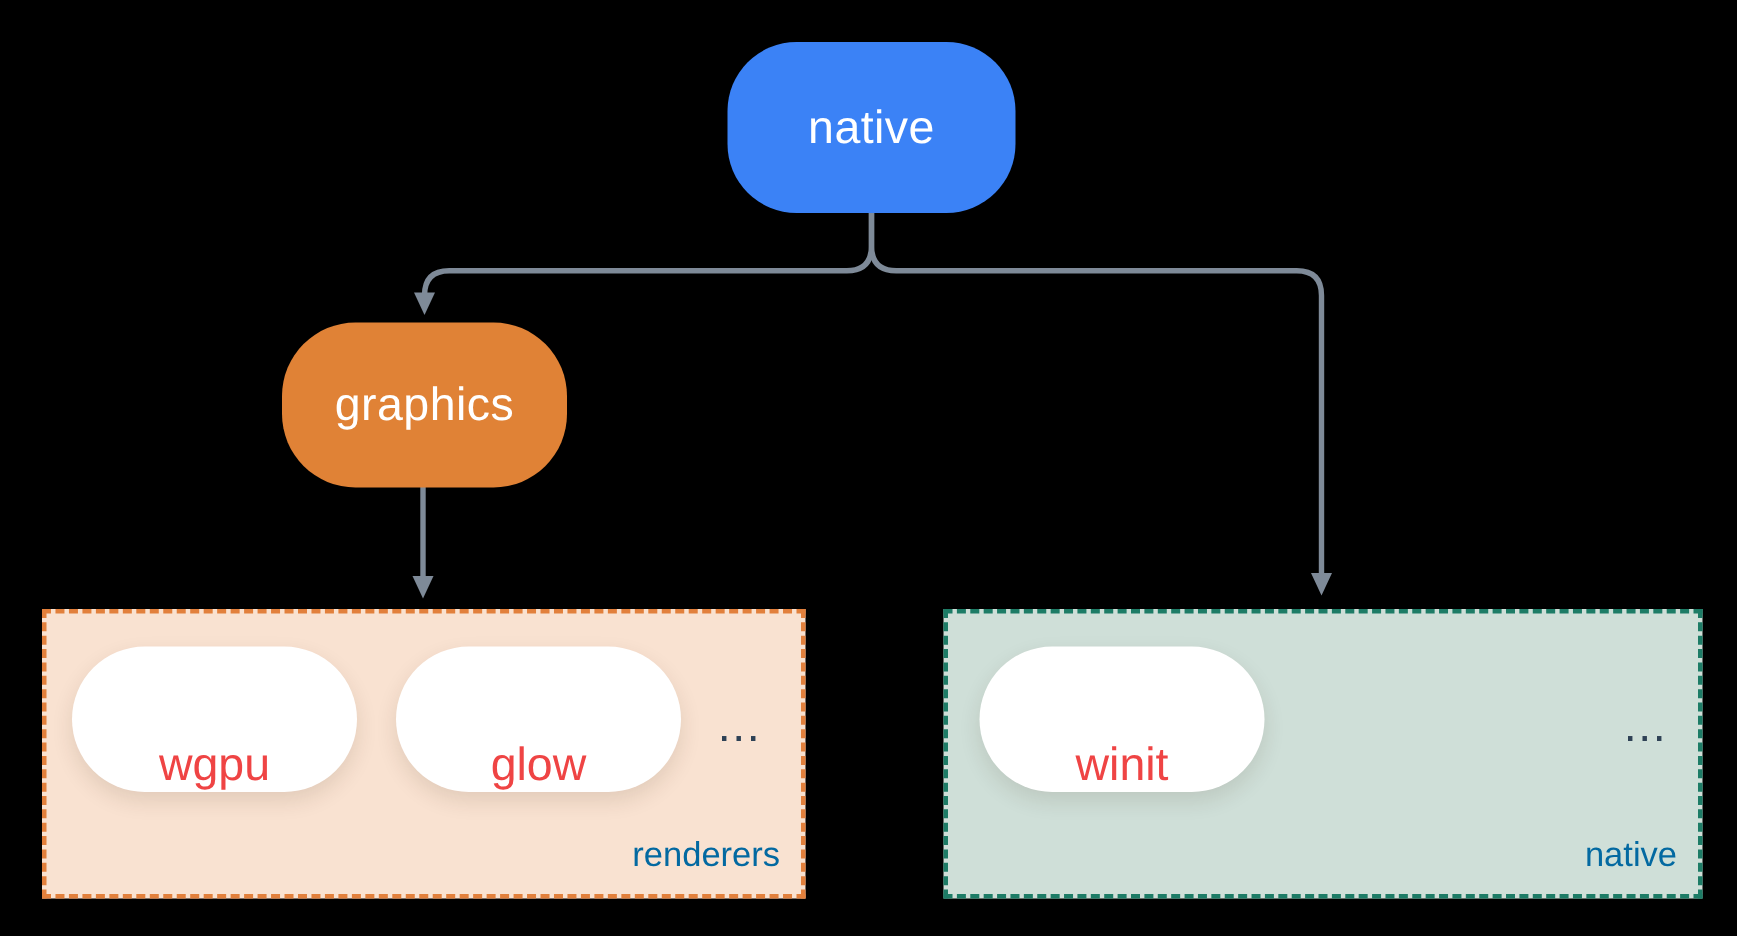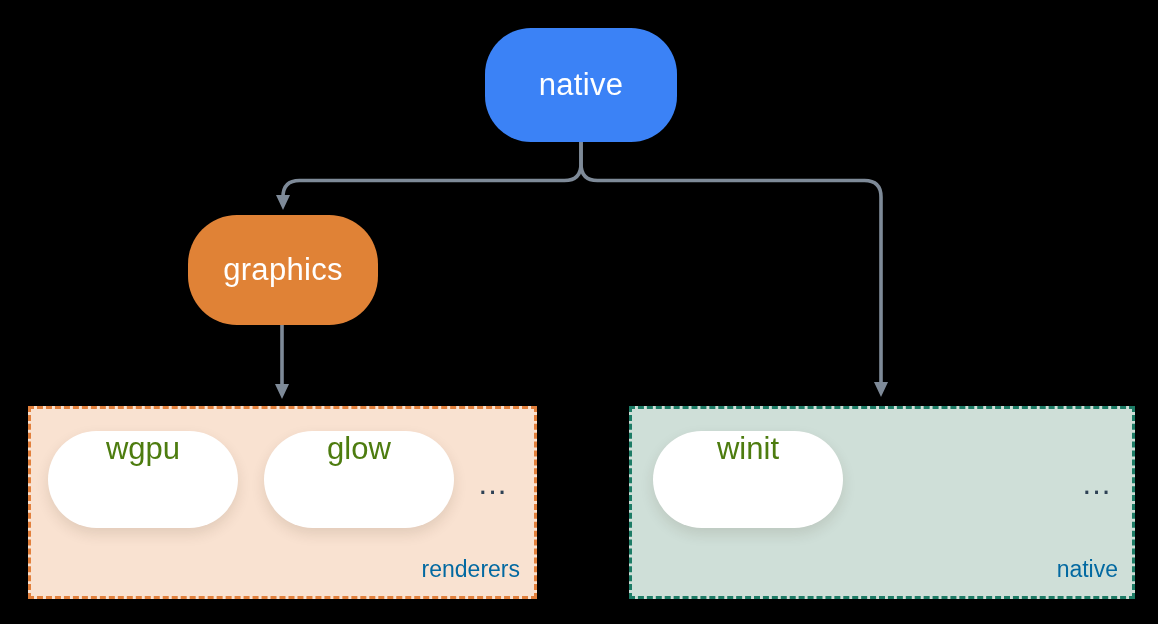--- a/index.html
+++ b/index.html
@@ -66,23 +66,23 @@
     border: 3px dashed #1d7c66;
   }
   .pill {
     position: absolute;
     top: 22px;
     width: 190px;
     height: 97px;
     border-radius: 49px;
     background: #ffffff;
     display: flex;
-    align-items: flex-start;
+    align-items: flex-end;
     justify-content: center;
-    color: #4d7c0f;
+    color: #ef4444;
     font-size: 31px;
     box-shadow: 0 6px 14px rgba(60, 40, 20, 0.12);
   }
   .group-renderers .pill-1 { left: 17px; }
   .group-renderers .pill-2 { left: 233px; }
   .group-shells .pill-1 { left: 21px; }
   .group-shells .pill-2 { left: 236px; }
   .ellipsis {
     position: absolute;
     top: 40px;

